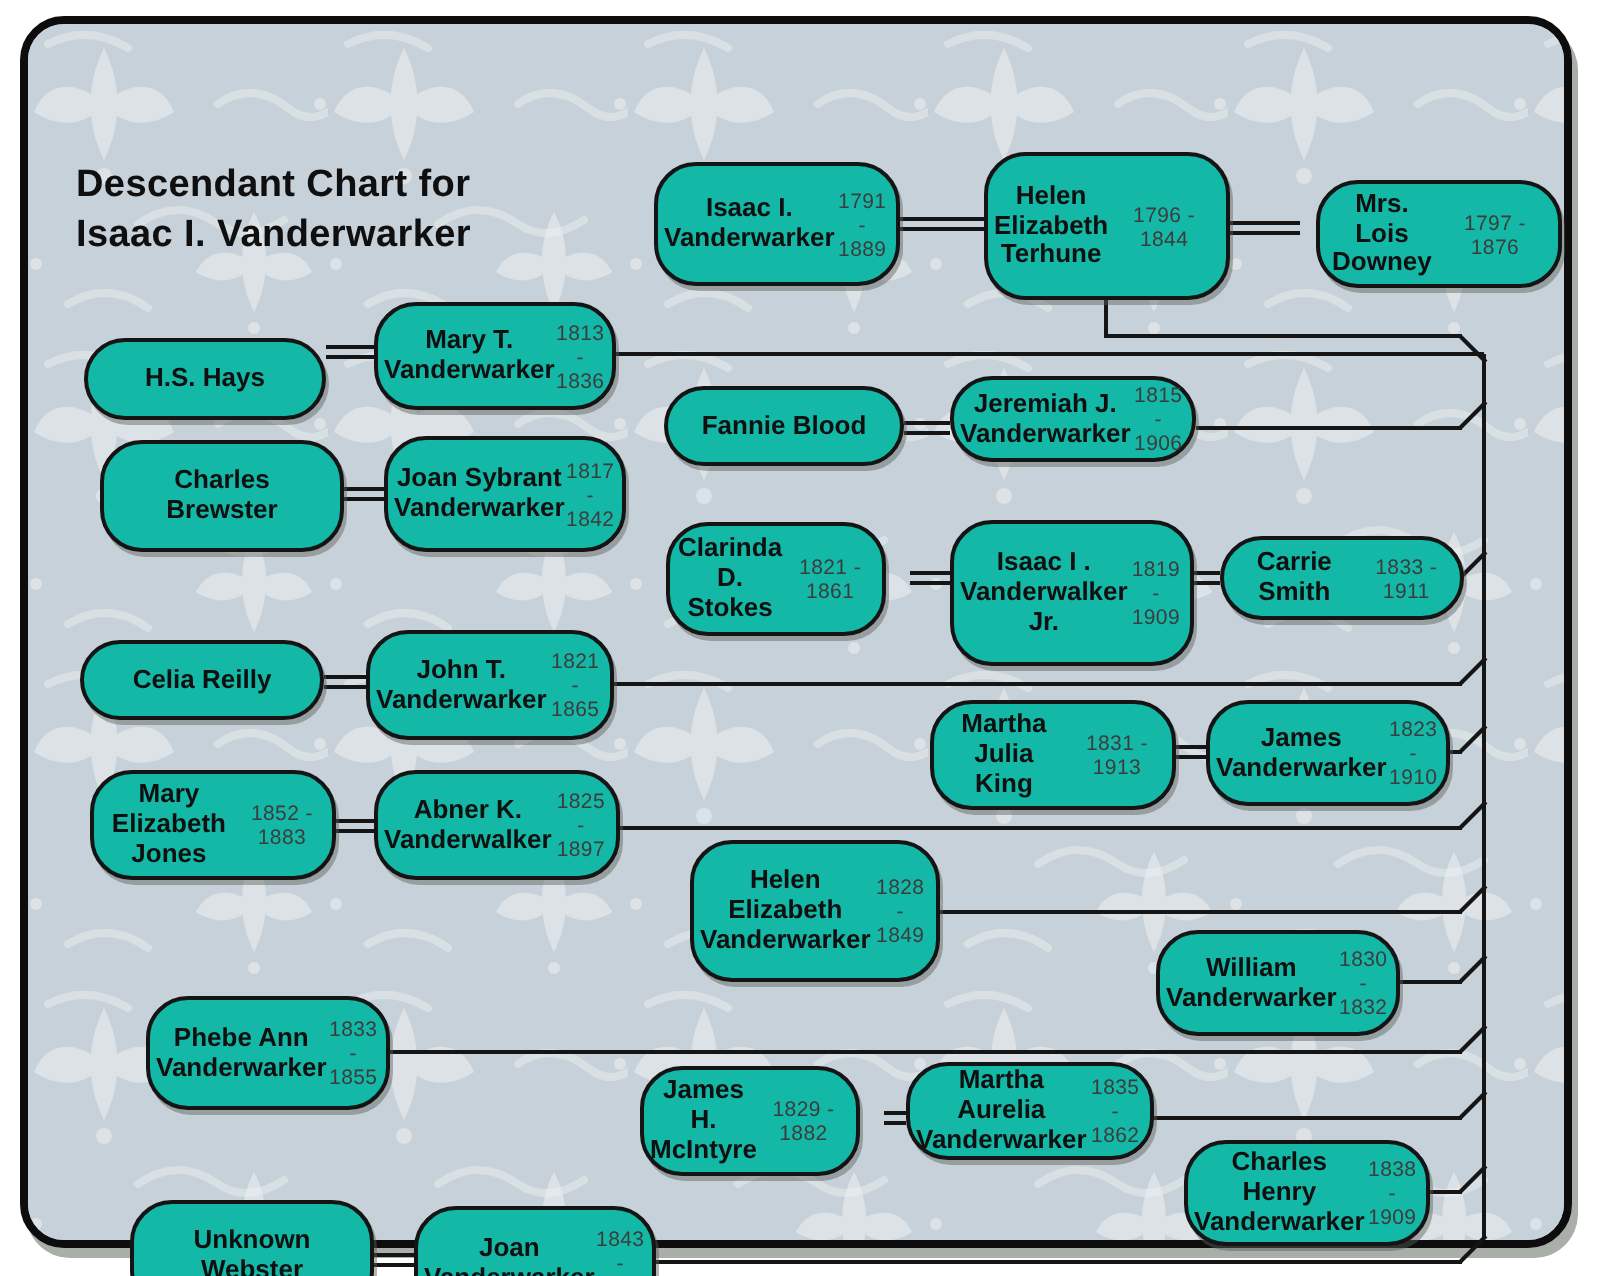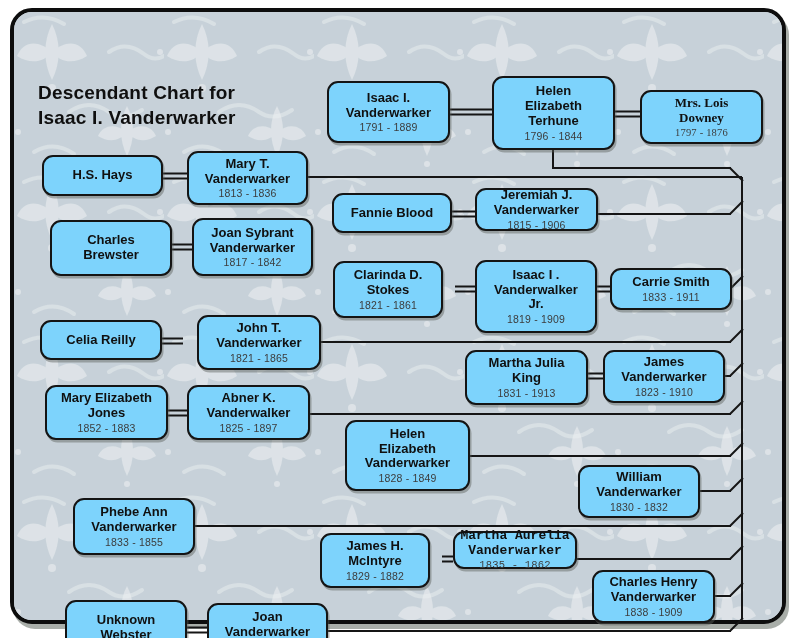--- a/index.html
+++ b/index.html
@@ -13,22 +13,22 @@
   .bgpattern{position:absolute;left:0;top:0;width:100%;height:100%;}
   .content{position:absolute;left:0;top:0;width:800px;height:638px;margin-top:48px;}
   #wires{position:absolute;left:0;top:0;}
   .chart-title{
     position:absolute;left:38px;top:33px;
     font-size:19px;font-weight:bold;color:#0f0f0f;line-height:1.3;
     letter-spacing:.2px;
   }
   .person{
     position:absolute;box-sizing:border-box;
-    background:#7dd3fc;border:2px solid #141414;border-radius:11px;
-    display:flex;flex-direction:column;align-items:center;justify-content:center;
+    background:#14b8a6;border:2px solid #141414;border-radius:21px;
+    display:flex;flex-direction:row;align-items:center;justify-content:center;
     text-align:center;padding:2px 3px;
     box-shadow:1.5px 2.5px 0 rgba(90,96,92,.45);
   }
   .pname{font-size:13px;font-weight:bold;color:#101010;line-height:1.15;}
   .pdates{font-size:10.5px;color:#3c3c3c;margin-top:1px;letter-spacing:.2px;}
 </style>
 </head>
 <body>
 
 <div class="frame">
@@ -122,25 +122,25 @@
 
   <div id="boxes">
       <div class="person" style="left: 327px; top: 33px; width: 123px; height: 62px;">
         <div class="pname">Isaac I.<br>Vanderwarker</div>
         <div class="pdates">1791 - 1889</div>
       </div>
       <div class="person" style="left: 492px; top: 28px; width: 123px; height: 74px;">
         <div class="pname">Helen<br>Elizabeth<br>Terhune</div>
         <div class="pdates">1796 - 1844</div>
       </div>
-      <div class="person" style="left: 640px; top: 42px; width: 123px; height: 54px; font-family: Liberation Serif, serif;">
+      <div class="person" style="left: 658px; top: 42px; width: 123px; height: 54px;">
         <div class="pname">Mrs. Lois<br>Downey</div>
         <div class="pdates">1797 - 1876</div>
       </div>
-      <div class="person" style="left: 42px; top: 107px; width: 121px; height: 41px;">
+      <div class="person" style="left: 42px; top: 121px; width: 121px; height: 41px;">
         <div class="pname">H.S. Hays</div>
       </div>
       <div class="person" style="left: 187px; top: 103px; width: 121px; height: 54px;">
         <div class="pname">Mary T.<br>Vanderwarker</div>
         <div class="pdates">1813 - 1836</div>
       </div>
       <div class="person" style="left: 332px; top: 145px; width: 120px; height: 40px;">
         <div class="pname">Fannie Blood</div>
       </div>
       <div class="person" style="left: 475px; top: 140px; width: 123px; height: 43px;">
@@ -162,21 +162,21 @@
         <div class="pname">Isaac I .<br>Vanderwalker<br>Jr.</div>
         <div class="pdates">1819 - 1909</div>
       </div>
       <div class="person" style="left: 610px; top: 220px; width: 122px; height: 42px;">
         <div class="pname">Carrie Smith</div>
         <div class="pdates">1833 - 1911</div>
       </div>
       <div class="person" style="left: 40px; top: 272px; width: 122px; height: 40px;">
         <div class="pname">Celia Reilly</div>
       </div>
-      <div class="person" style="left: 197px; top: 267px; width: 124px; height: 55px;">
+      <div class="person" style="left: 183px; top: 267px; width: 124px; height: 55px;">
         <div class="pname">John T.<br>Vanderwarker</div>
         <div class="pdates">1821 - 1865</div>
       </div>
       <div class="person" style="left: 465px; top: 302px; width: 123px; height: 55px;">
         <div class="pname">Martha Julia<br>King</div>
         <div class="pdates">1831 - 1913</div>
       </div>
       <div class="person" style="left: 603px; top: 302px; width: 122px; height: 53px;">
         <div class="pname">James<br>Vanderwarker</div>
         <div class="pdates">1823 - 1910</div>
@@ -198,21 +198,21 @@
         <div class="pdates">1830 - 1832</div>
       </div>
       <div class="person" style="left: 73px; top: 450px; width: 122px; height: 57px;">
         <div class="pname">Phebe Ann<br>Vanderwarker</div>
         <div class="pdates">1833 - 1855</div>
       </div>
       <div class="person" style="left: 320px; top: 485px; width: 110px; height: 55px;">
         <div class="pname">James H.<br>McIntyre</div>
         <div class="pdates">1829 - 1882</div>
       </div>
-      <div class="person" style="left: 453px; top: 483px; width: 124px; height: 38px; font-family: Liberation Mono, monospace;">
+      <div class="person" style="left: 453px; top: 483px; width: 124px; height: 49px;">
         <div class="pname">Martha Aurelia<br>Vanderwarker</div>
         <div class="pdates">1835 - 1862</div>
       </div>
       <div class="person" style="left: 592px; top: 522px; width: 123px; height: 53px;">
         <div class="pname">Charles Henry<br>Vanderwarker</div>
         <div class="pdates">1838 - 1909</div>
       </div>
       <div class="person" style="left: 65px; top: 552px; width: 122px; height: 56px;">
         <div class="pname">Unknown<br>Webster</div>
       </div>

